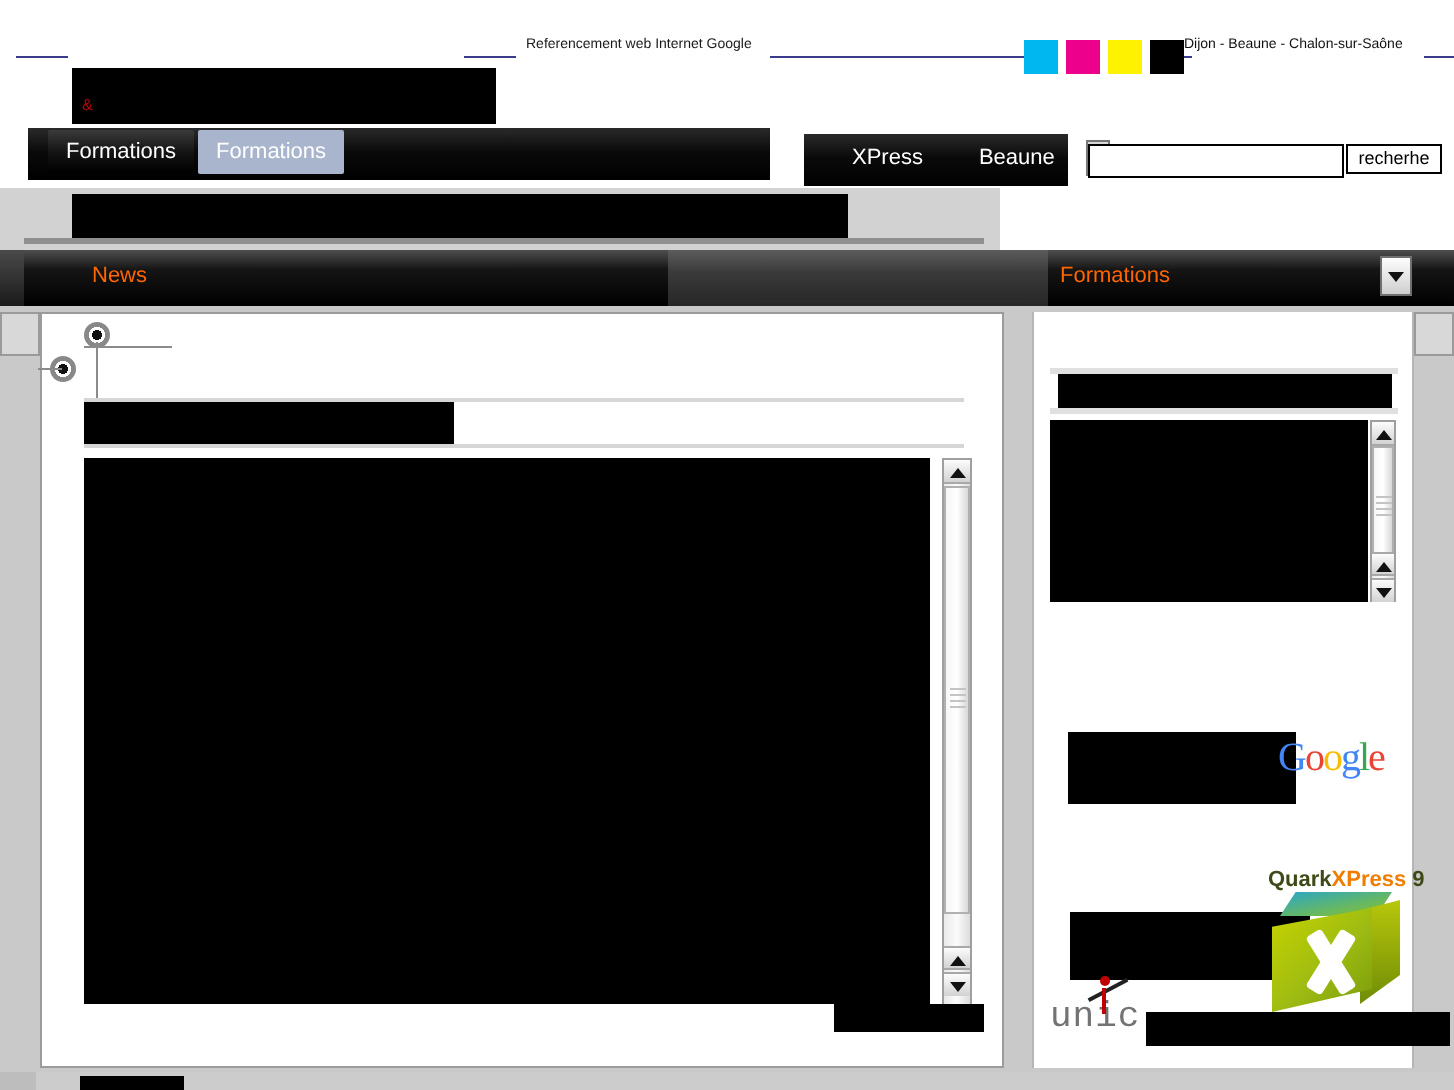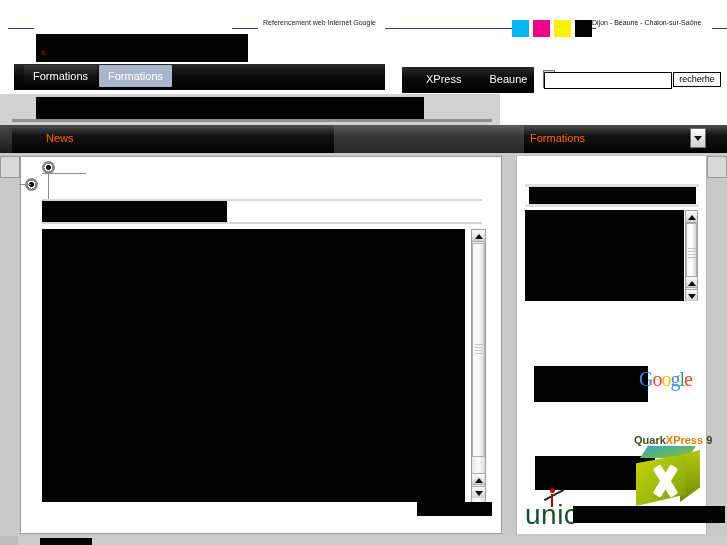--- a/index.html
+++ b/index.html
@@ -147,21 +147,21 @@
   .xbox .face-side{position:absolute;left:44px;top:4px;width:20px;height:52px;
      background:linear-gradient(to bottom,#b8c70b,#6f8c06);
      clip-path:polygon(0 10%,100% 0,100% 72%,0 100%);}
   .xbox .xmark{position:absolute;left:12px;top:20px;width:34px;height:30px;}
   .xbox .xmark:before,.xbox .xmark:after{content:"";position:absolute;left:13px;top:-2px;
      width:9px;height:34px;background:#ffffff;border-radius:2px;}
   .xbox .xmark:before{transform:rotate(32deg);}
   .xbox .xmark:after{transform:rotate(-32deg);}
 
   
-  .unic{position:absolute;font-family:Liberation Sans, sans-serif;font-size:28px;color:#14532d;letter-spacing:.5px;}
+  .unic{position:absolute;font-family:Liberation Mono, monospace;font-size:18px;color:#737373;letter-spacing:.5px;}
   .unic .fig{position:absolute;left:20px;top:-11px;width:18px;height:20px;}
   .unic .fig .dot{position:absolute;left:5px;top:0;width:5px;height:5px;border-radius:50%;background:#c00000;}
   .unic .fig .bar{position:absolute;left:-2px;top:6px;width:22px;height:2px;background:#222;transform:rotate(-28deg);}
   .unic .fig .leg{position:absolute;left:6px;top:6px;width:2px;height:13px;background:#c00000;}
 
   
   .botstrip{position:absolute;left:0;top:536px;width:727px;height:9px;background:#cccccc;}
   .tskbtn{position:absolute;left:40px;top:538px;width:52px;height:7px;background:#000;}
   .bot-left{position:absolute;left:0;top:536px;width:18px;height:9px;background:#bdbdbd;}
 </style>

